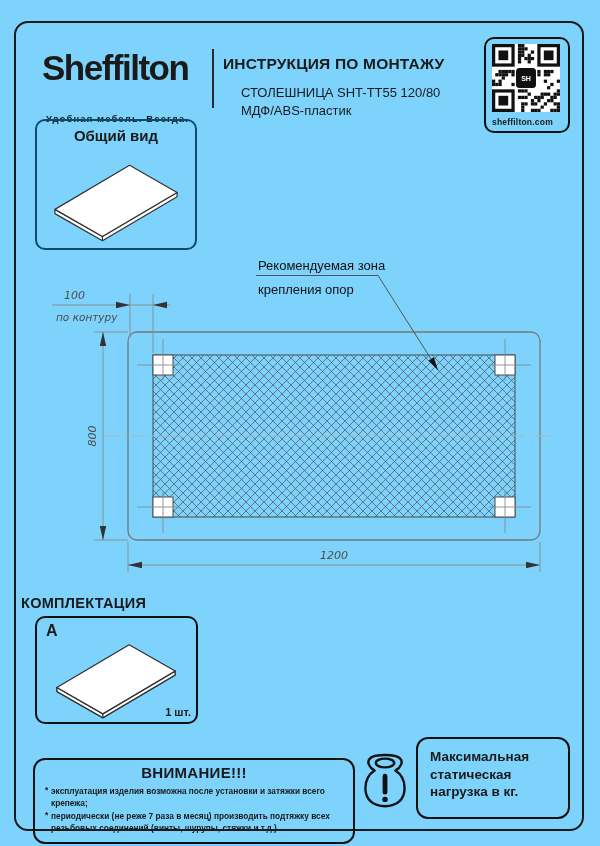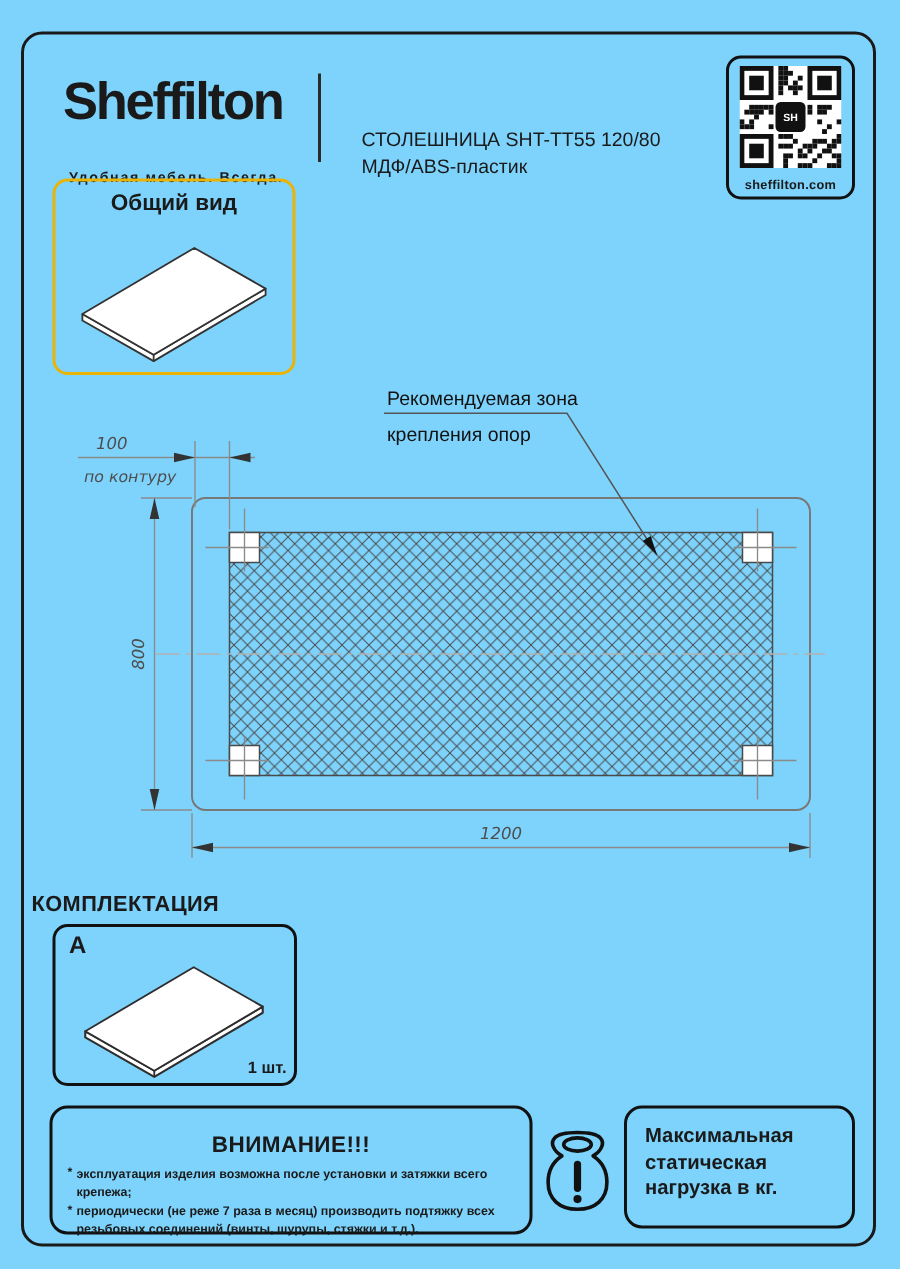--- a/index.html
+++ b/index.html
@@ -10,36 +10,36 @@
         border:2px solid #1a1a1a;border-radius:14px;}
   
   .brand{left:42px;top:50px;width:170px;font-weight:bold;font-size:35px;
         letter-spacing:-1.5px;line-height:1;}
   .tagline{left:46px;top:92px;font-size:9.5px;font-weight:bold;letter-spacing:1.1px;margin-top:21px;}
   .hdr-divider{left:212px;top:49px;width:2px;height:59px;background:#2a2a2a;}
   .doc-title{left:223px;top:55px;font-size:15.5px;font-weight:bold;letter-spacing:.2px;}
   .doc-sub{left:241px;top:84px;font-size:13px;line-height:1.4;}
   
   .qr-box{left:484px;top:37px;width:86px;height:96px;border:2.5px solid #111;
-        border-radius:10px;box-sizing:border-box;padding:5px 6px 2px 6px;text-align:center;}
+        border-radius:10px;box-sizing:border-box;padding:5px 6px 2px 6px;}
   .qr-caption{font-size:8.5px;font-weight:bold;margin-top:1px;letter-spacing:.2px;}
   
-  .overview-box{left:35px;top:119px;width:162px;height:131px;border:2px solid #eab308;
+  .overview-box{left:35px;top:119px;width:162px;height:131px;border:2px solid #0c4a6e;
         border-radius:10px;box-sizing:border-box;}
   .overview-title{position:absolute;top:6px;left:0;width:100%;text-align:center;
         font-size:15px;font-weight:bold;}
   
   .kit-title{left:21px;top:595px;font-size:14.5px;font-weight:bold;letter-spacing:.3px;}
   .kit-box{left:35px;top:616px;width:163px;height:108px;border:2px solid #111;
         border-radius:10px;box-sizing:border-box;}
   .kit-letter{position:absolute;left:9px;top:4px;font-size:16px;font-weight:bold;}
   .kit-qty{position:absolute;right:5px;bottom:4px;font-size:11px;font-weight:bold;text-align:right;}
   
-  .warning-box{left:33px;top:737px;width:322px;height:86px;border:2px solid #111;
-        border-radius:12px;box-sizing:border-box;padding:16px 10px 0 10px;}
+  .warning-box{left:33px;top:758px;width:322px;height:86px;border:2px solid #111;
+        border-radius:12px;box-sizing:border-box;padding:4px 10px 0 10px;}
   .warning-title{text-align:center;font-size:15px;font-weight:bold;letter-spacing:.3px;}
   .warning-items{margin-top:4px;font-size:8.3px;font-weight:bold;line-height:1.5;}
   .warn-item{display:flex;}
   .warn-star{flex:0 0 6px;font-size:8.3px;position:relative;top:-1px;}
   
   .kettlebell{left:361px;top:747px;width:48px;height:68px;}
   .load-box{left:416px;top:737px;width:154px;height:82px;border:2px solid #111;
         border-radius:12px;box-sizing:border-box;padding:9px 12px;
         font-size:13.5px;font-weight:bold;line-height:1.3;}
   
@@ -51,20 +51,21 @@
 </head>
 <body>
 
 <div class="page">
 
   <div class="abs page-border"></div>
 
   <div class="abs brand">Sheffilton</div>
   <div class="abs tagline">Удобная мебель. Всегда.</div>
   <div class="abs hdr-divider"></div>
+  <div class="abs doc-title">ИНСТРУКЦИЯ ПО МОНТАЖУ</div>
   <div class="abs doc-sub">
     <div>СТОЛЕШНИЦА SHT-TT55 120/80</div>
     <div>МДФ/ABS-пластик</div>
   </div>
 
   <div class="abs qr-box">
     <svg id="qr-svg" width="68" height="68" viewBox="0 0 68 68">
       <rect x="0" y="0" width="68" height="68" fill="#fff"></rect>
       <g id="qr-modules">
           <rect x="25.904761904761905" y="0" width="3.238095238095238" height="3.238095238095238" fill="#111"></rect>

